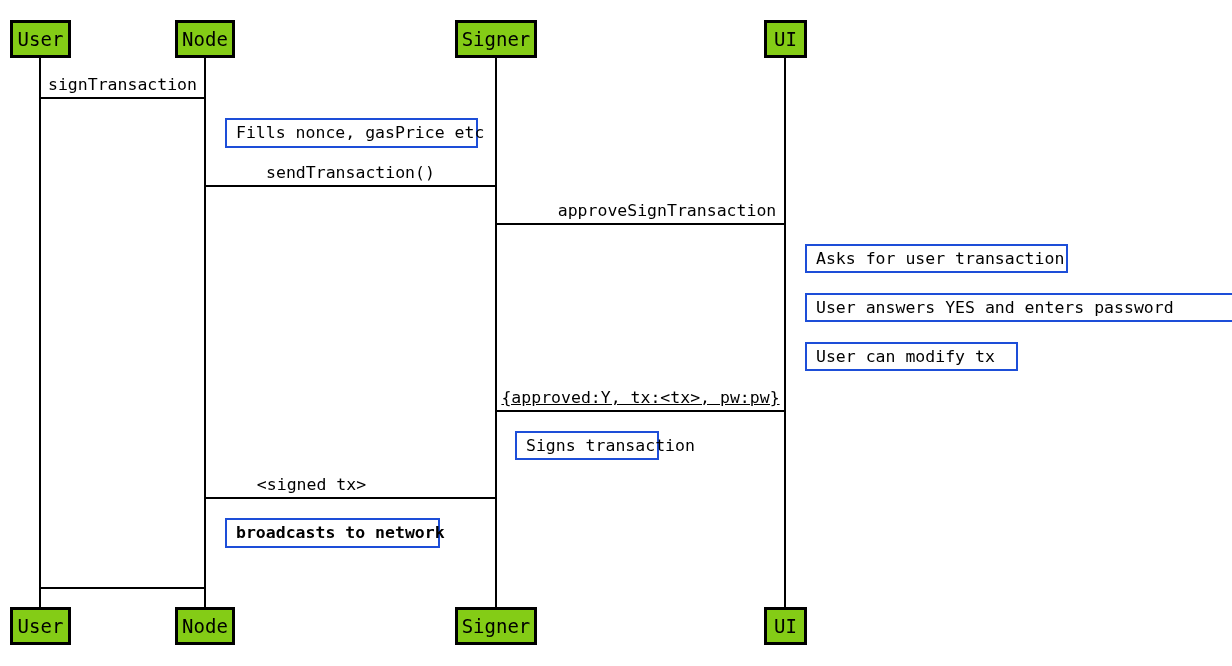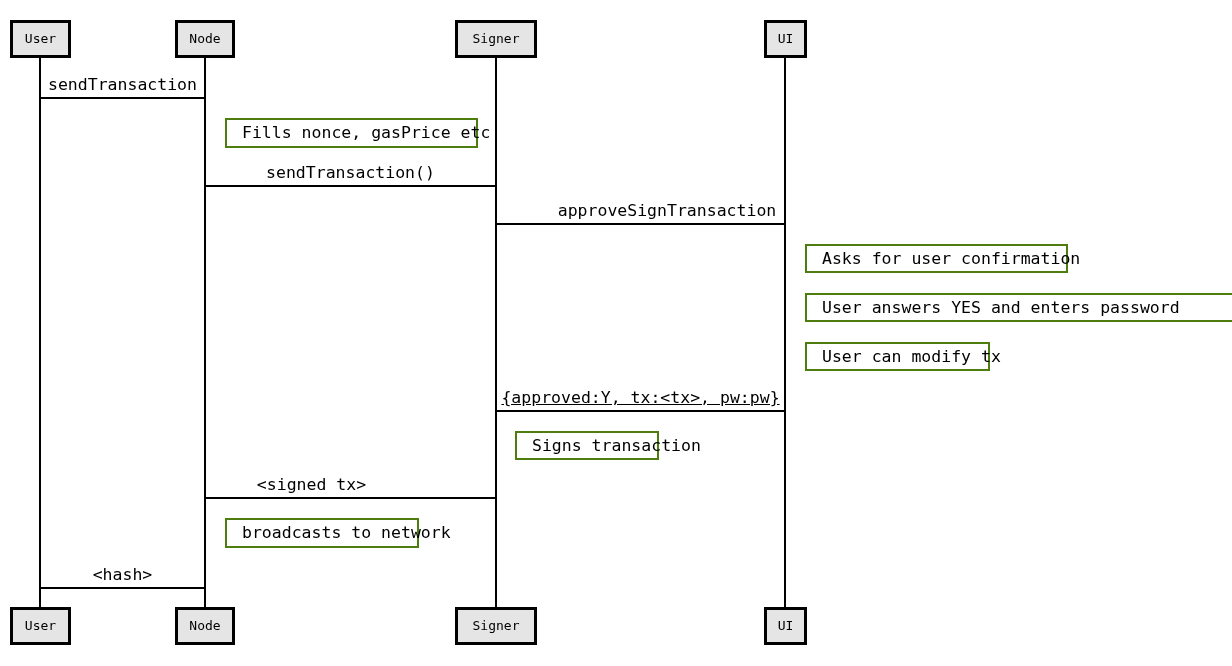--- a/index.html
+++ b/index.html
@@ -18,22 +18,22 @@
   }
   .lifeline {
     position: absolute;
     width: 2px;
     background: #000000;
   }
   .actor-box {
     position: absolute;
     box-sizing: border-box;
     border: 3px solid #000000;
-    background: #e5e5e5;
-    font-size: 13px;
+    background: #84cc16;
+    font-size: 19px;
     line-height: 32px;
     text-align: center;
     white-space: nowrap;
     overflow: visible;
   }
   .msg-line {
     position: absolute;
     height: 2px;
     background: #000000;
   }
@@ -41,25 +41,25 @@
     position: absolute;
     height: 21px;
     font-size: 16.5px;
     line-height: 21px;
     text-align: center;
     white-space: nowrap;
   }
   .note-box {
     position: absolute;
     box-sizing: border-box;
-    border: 2px solid #4d7c0f;
+    border: 2px solid #1d4ed8;
     background: #ffffff;
     font-size: 16.5px;
     line-height: 25px;
-    padding-left: 15px;
+    padding-left: 9px;
     white-space: nowrap;
     overflow: visible;
   }
 </style>
 </head>
 <body>
 
 <div id="stage">
     <div class="lifeline" style="left: 39px; top: 58px; height: 549px;"></div>
     <div class="lifeline" style="left: 204px; top: 58px; height: 549px;"></div>
@@ -67,30 +67,29 @@
     <div class="lifeline" style="left: 784px; top: 58px; height: 549px;"></div>
     <div class="actor-box" style="left: 10px; top: 20px; width: 61px; height: 38px;">User</div>
     <div class="actor-box" style="left: 10px; top: 607px; width: 61px; height: 38px;">User</div>
     <div class="actor-box" style="left: 175px; top: 20px; width: 60px; height: 38px;">Node</div>
     <div class="actor-box" style="left: 175px; top: 607px; width: 60px; height: 38px;">Node</div>
     <div class="actor-box" style="left: 455px; top: 20px; width: 82px; height: 38px;">Signer</div>
     <div class="actor-box" style="left: 455px; top: 607px; width: 82px; height: 38px;">Signer</div>
     <div class="actor-box" style="left: 764px; top: 20px; width: 43px; height: 38px;">UI</div>
     <div class="actor-box" style="left: 764px; top: 607px; width: 43px; height: 38px;">UI</div>
     <div class="msg-line" style="left: 40px; top: 97px; width: 165px;"></div>
-    <div class="msg-label" style="left: 40px; top: 74px; width: 165px;">sendTransaction</div>
+    <div class="msg-label" style="left: 40px; top: 74px; width: 165px;">signTransaction</div>
     <div class="msg-line" style="left: 205px; top: 185px; width: 291px;"></div>
     <div class="msg-label" style="left: 205px; top: 162px; width: 291px;">sendTransaction()</div>
     <div class="msg-line" style="left: 496px; top: 223px; width: 289px;"></div>
     <div class="msg-label" style="left: 496px; top: 200px; width: 342px;">approveSignTransaction</div>
     <div class="msg-line" style="left: 496px; top: 410px; width: 289px;"></div>
     <div class="msg-label" style="left: 496px; top: 387px; width: 289px; text-decoration: underline;">{approved:Y, tx:&lt;tx&gt;, pw:pw}</div>
     <div class="msg-line" style="left: 205px; top: 497px; width: 291px;"></div>
     <div class="msg-label" style="left: 190px; top: 474px; width: 243px;">&lt;signed tx&gt;</div>
     <div class="msg-line" style="left: 40px; top: 587px; width: 165px;"></div>
-    <div class="msg-label" style="left: 40px; top: 564px; width: 165px;">&lt;hash&gt;</div>
     <div class="note-box" style="left: 225px; top: 118px; width: 253px; height: 30px; line-height: 26px;">Fills nonce, gasPrice etc</div>
-    <div class="note-box" style="left: 805px; top: 244px; width: 263px; height: 29px; line-height: 25px;">Asks for user confirmation</div>
+    <div class="note-box" style="left: 805px; top: 244px; width: 263px; height: 29px; line-height: 25px;">Asks for user transaction</div>
     <div class="note-box" style="left: 805px; top: 293px; width: 430px; height: 29px; line-height: 25px;">User answers YES and enters password</div>
-    <div class="note-box" style="left: 805px; top: 342px; width: 185px; height: 29px; line-height: 25px;">User can modify tx</div>
+    <div class="note-box" style="left: 805px; top: 342px; width: 213px; height: 29px; line-height: 25px;">User can modify tx</div>
     <div class="note-box" style="left: 515px; top: 431px; width: 144px; height: 29px; line-height: 25px;">Signs transaction</div>
-    <div class="note-box" style="left: 225px; top: 518px; width: 194px; height: 30px; line-height: 26px;">broadcasts to network</div>
+    <div class="note-box" style="left: 225px; top: 518px; width: 215px; height: 30px; line-height: 26px; font-weight: bold;">broadcasts to network</div>
   </div>
 
 </body></html>

